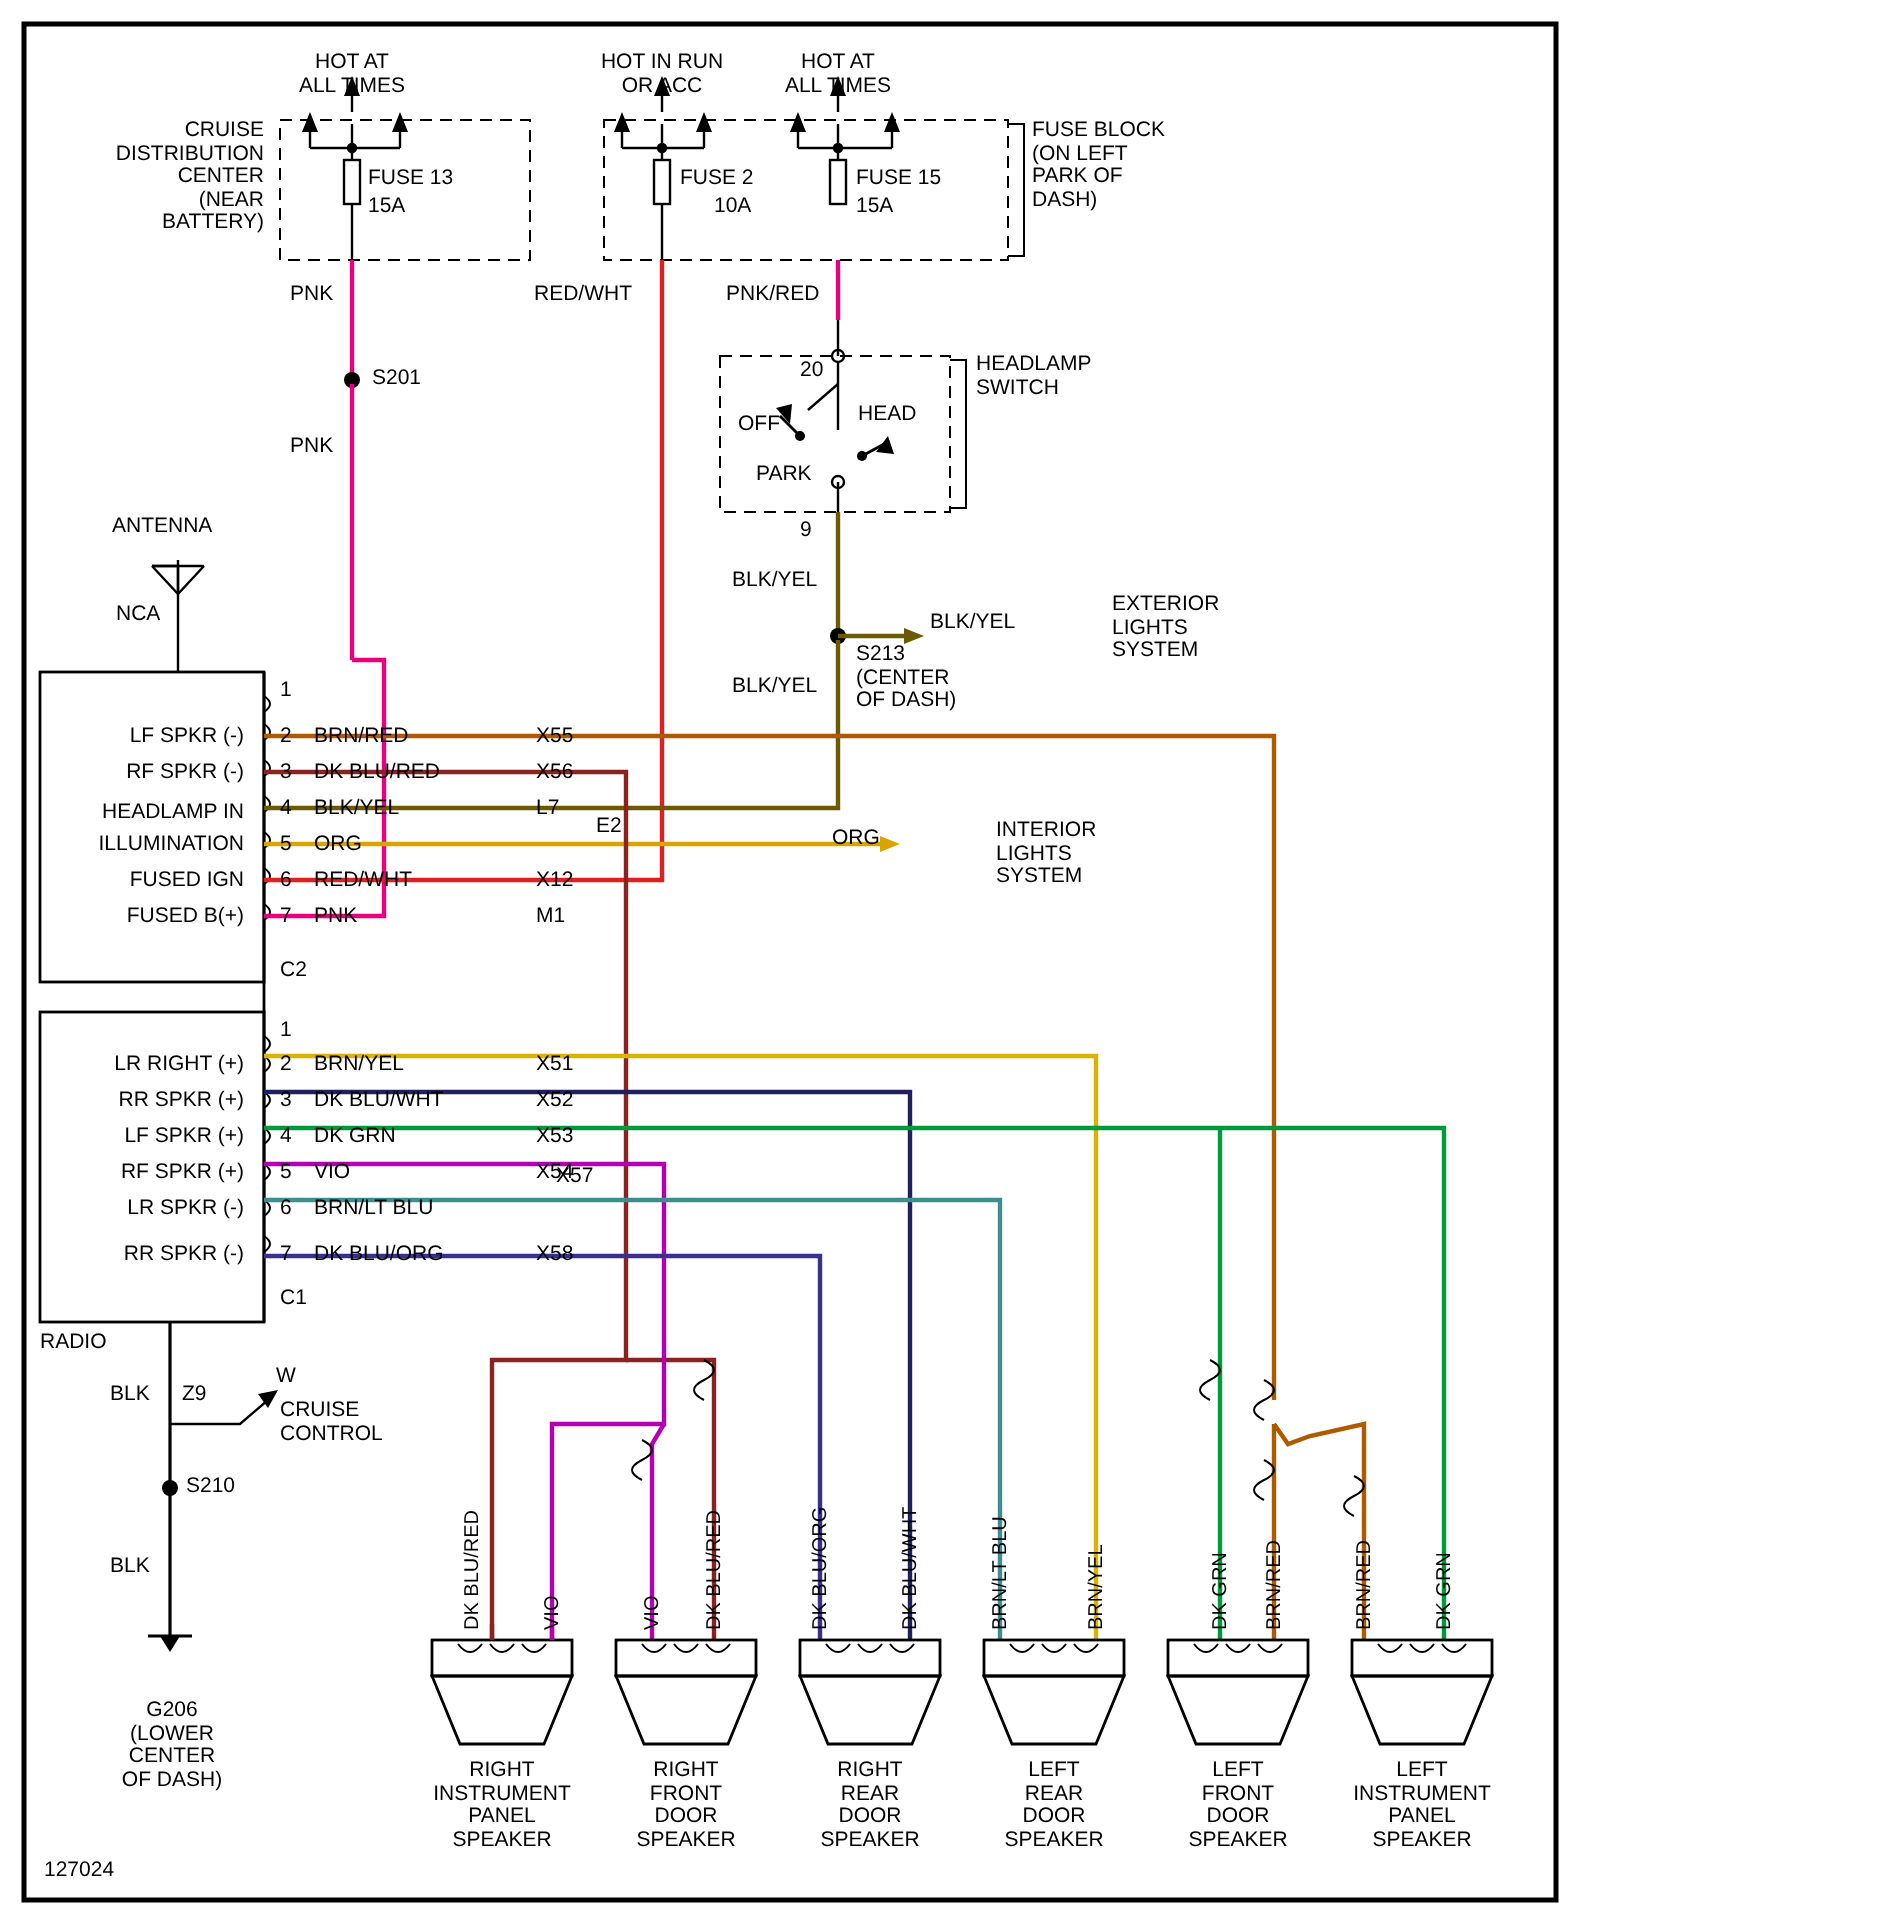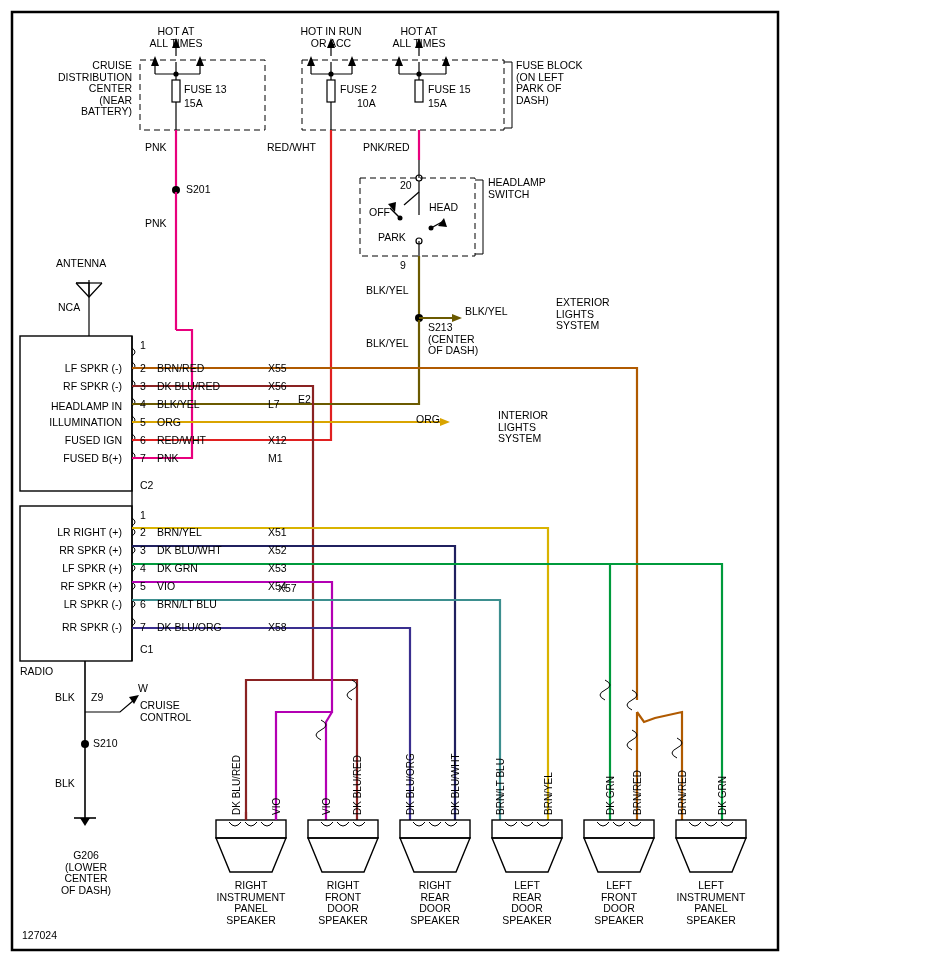--- a/index.html
+++ b/index.html
@@ -249,21 +249,21 @@
 <div class="lbl" style="left:268px;top:381px;"><span>X56</span></div>
 
 <div class="lbl r" style="left:26px;top:401px;width:96px;"><span>HEADLAMP IN</span></div>
 <div class="lbl" style="left:140px;top:399px;"><span>4</span></div>
 <div class="lbl" style="left:157px;top:399px;"><span>BLK/YEL</span></div>
 <div class="lbl" style="left:268px;top:399px;"><span>L7</span></div>
 
 <div class="lbl r" style="left:26px;top:417px;width:96px;"><span>ILLUMINATION</span></div>
 <div class="lbl" style="left:140px;top:417px;"><span>5</span></div>
 <div class="lbl" style="left:157px;top:417px;"><span>ORG</span></div>
-<div class="lbl" style="left:268px;top:394px;padding-left:30px;"><span>E2</span></div>
+<div class="lbl" style="left:268px;top:408px;padding-left:30px;"><span>E2</span></div>
 
 <div class="lbl r" style="left:26px;top:435px;width:96px;"><span>FUSED IGN</span></div>
 <div class="lbl" style="left:140px;top:435px;"><span>6</span></div>
 <div class="lbl" style="left:157px;top:435px;"><span>RED/WHT</span></div>
 <div class="lbl" style="left:268px;top:435px;"><span>X12</span></div>
 
 <div class="lbl r" style="left:26px;top:453px;width:96px;"><span>FUSED B(+)</span></div>
 <div class="lbl" style="left:140px;top:453px;"><span>7</span></div>
 <div class="lbl" style="left:157px;top:453px;"><span>PNK</span></div>
 <div class="lbl" style="left:268px;top:453px;"><span>M1</span></div>

